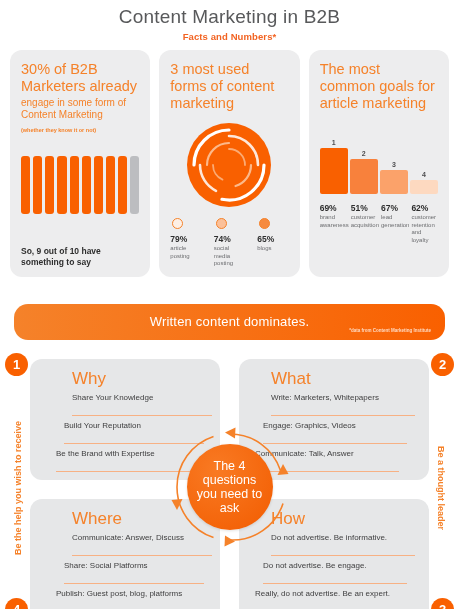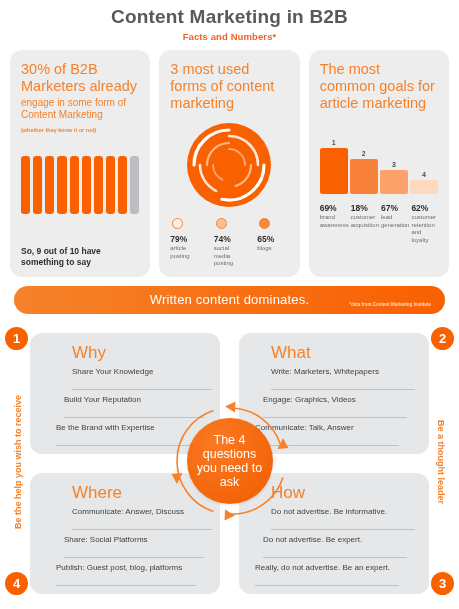--- a/index.html
+++ b/index.html
@@ -16,21 +16,21 @@
   }
 
   
   #header {
     text-align: center;
     padding-top: 6px;
   }
   #main-title {
     font-size: 19px;
     color: #58595b;
-    font-weight: 700;
+    font-weight: 400;
     letter-spacing: 0.2px;
     line-height: 22px;
   }
   #sub-title {
     font-size: 9.5px;
     color: #f26322;
     font-weight: 700;
     margin-top: 3px;
     letter-spacing: 0.1px;
   }
@@ -177,22 +177,22 @@
   }
   .goal-leg-label {
     font-size: 6px;
     color: #6d6e71;
     line-height: 7.5px;
     margin-top: 1px;
   }
 
   
   #banner {
-    margin: 9px 14px 0 14px;
-    height: 28px;
+    margin: 27px 14px 0 14px;
+    height: 36px;
     border-radius: 14px;
     background: linear-gradient(to right, #f5822a, #f96000);
     display: flex;
     align-items: center;
     justify-content: center;
     position: relative;
   }
   #banner-text {
     color: #ffffff;
     font-size: 13px;
@@ -423,21 +423,21 @@
         <div class="goalbar-rank">4</div>
         <div class="goalbar" style="background:#fdd9c0;height:14px;"></div>
       </div>
     </div>
     <div id="goal-legend">
       <div class="goal-leg-col">
         <div class="goal-leg-pct">69%</div>
         <div class="goal-leg-label">brand awareness</div>
       </div>
       <div class="goal-leg-col">
-        <div class="goal-leg-pct">18%</div>
+        <div class="goal-leg-pct">51%</div>
         <div class="goal-leg-label">customer acquisition</div>
       </div>
       <div class="goal-leg-col">
         <div class="goal-leg-pct">67%</div>
         <div class="goal-leg-label">lead generation</div>
       </div>
       <div class="goal-leg-col">
         <div class="goal-leg-pct">62%</div>
         <div class="goal-leg-label">customer retention and loyalty</div>
       </div>
@@ -486,21 +486,21 @@
         <div class="quad-item">Communicate: Answer, Discuss</div>
         <div class="quad-item">Share: Social Platforms</div>
         <div class="quad-item">Publish: Guest post, blog, platforms</div>
       </div>
     </div>
 
     <div class="quad quad-right">
       <div class="quad-title">How</div>
       <div class="quad-items">
         <div class="quad-item">Do not advertise. Be informative.</div>
-        <div class="quad-item">Do not advertise. Be expert.</div>
+        <div class="quad-item">Do not advertise. Be engage.</div>
         <div class="quad-item">Really, do not advertise. Be an expert.</div>
       </div>
     </div>
   </div>
 
   <svg id="center-ring" viewBox="0 0 126 126">
     <path d="M 63 10 A 53 53 0 0 1 113.5 46.5" stroke="#f5822a" stroke-width="1.6" fill="none"></path>
     <path d="M 116 40 l 5.5 10 l -11 1 z" fill="#f5822a"></path>
     <path d="M 116 79.5 A 53 53 0 0 1 63 116" stroke="#f5822a" stroke-width="1.6" fill="none"></path>
     <path d="M 68 117.5 l -10.5 5 l 0.5 -11 z" fill="#f5822a"></path>

